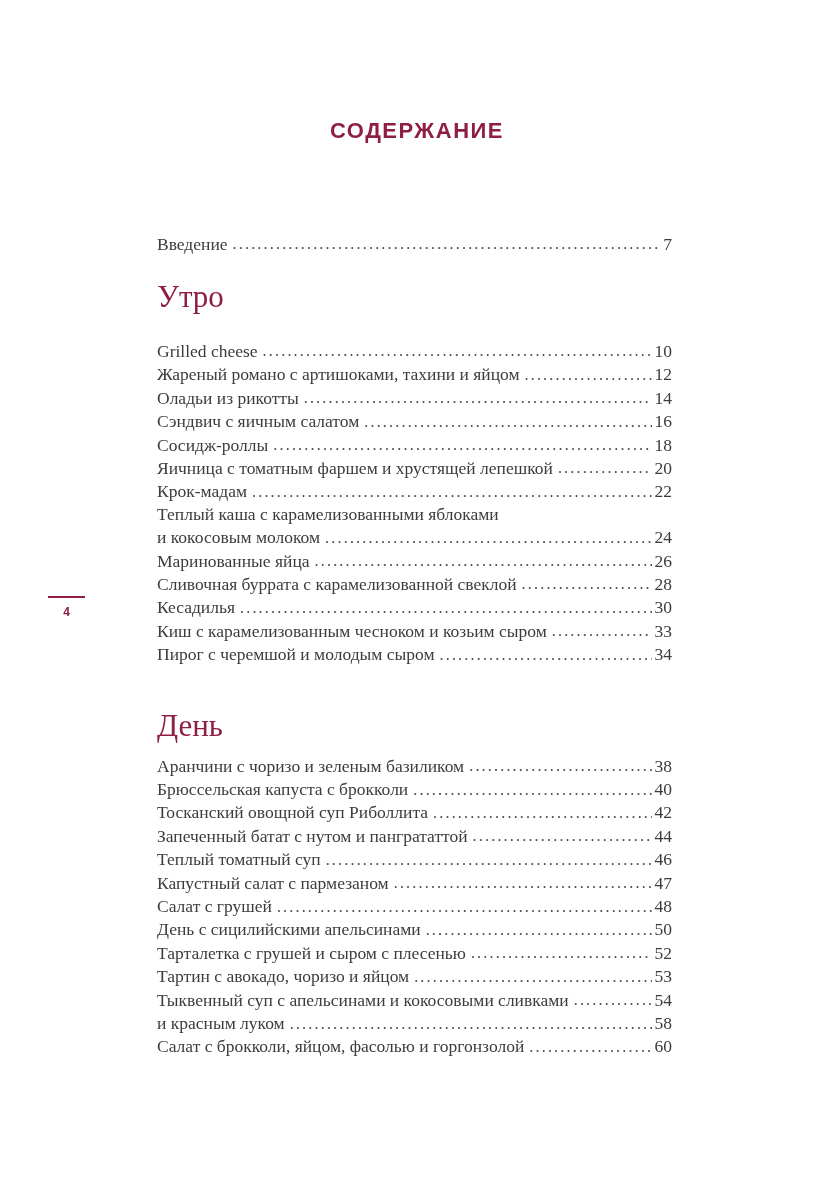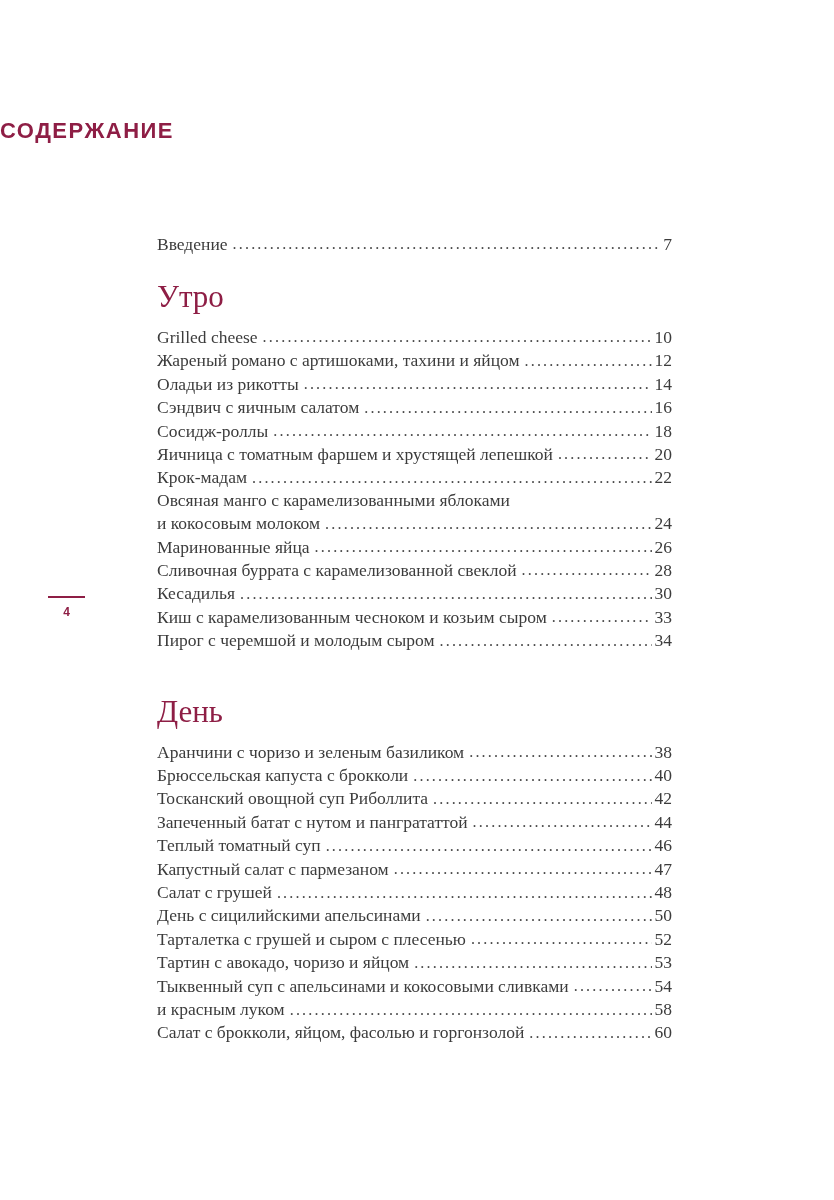--- a/index.html
+++ b/index.html
@@ -16,21 +16,21 @@
     color: #3c3c3c;
   }
   .page {
     position: absolute;
     top: 0; left: 0;
     width: 834px;
     height: 1200px;
   }
   .doc-title {
     margin: 118px 0 0 0;
-    text-align: left;
+    text-align: center;
     font-family: "Liberation Sans", sans-serif;
     font-weight: 700;
     font-size: 22px;
     line-height: 26px;
     letter-spacing: 1.5px;
     color: #8e1e45;
   }
   .toc {
     margin: 0 162px 0 157px; 
   }
@@ -63,21 +63,21 @@
   }
   #sections > h2.section-heading {
     font-family: "Liberation Serif", serif;
     font-weight: 400;
     font-size: 31px;
     line-height: 36px;
     color: #8e1e45;
     margin: 42px 0 10px 0;
   }
   #sections > h2.section-heading:first-child {
-    margin: 24px 0 10px 0;
+    margin: 24px 0 24px 0;
   }
   .margin-marker {
     position: absolute;
     left: 48px;
     top: 596px;
     width: 37px;
   }
   .margin-marker .rule {
     height: 2px;
     background: #8e1e45;
@@ -141,21 +141,21 @@
             <span class="t">Яичница с томатным фаршем и хрустящей лепешкой</span>
             <span class="leader"></span>
             <span class="pg">20</span>
           </div>
           <div class="toc-row">
             <span class="t">Крок-мадам</span>
             <span class="leader"></span>
             <span class="pg">22</span>
           </div>
           <div class="toc-row">
-            <span class="t">Овсяная манго с карамелизованными яблоками</span>
+            <span class="t">Теплый каша с карамелизованными яблоками</span>
           </div>
           <div class="toc-row">
             <span class="t">и кокосовым молоком</span>
             <span class="leader"></span>
             <span class="pg">24</span>
           </div>
           <div class="toc-row">
             <span class="t">Маринованные яйца</span>
             <span class="leader"></span>
             <span class="pg">26</span>

